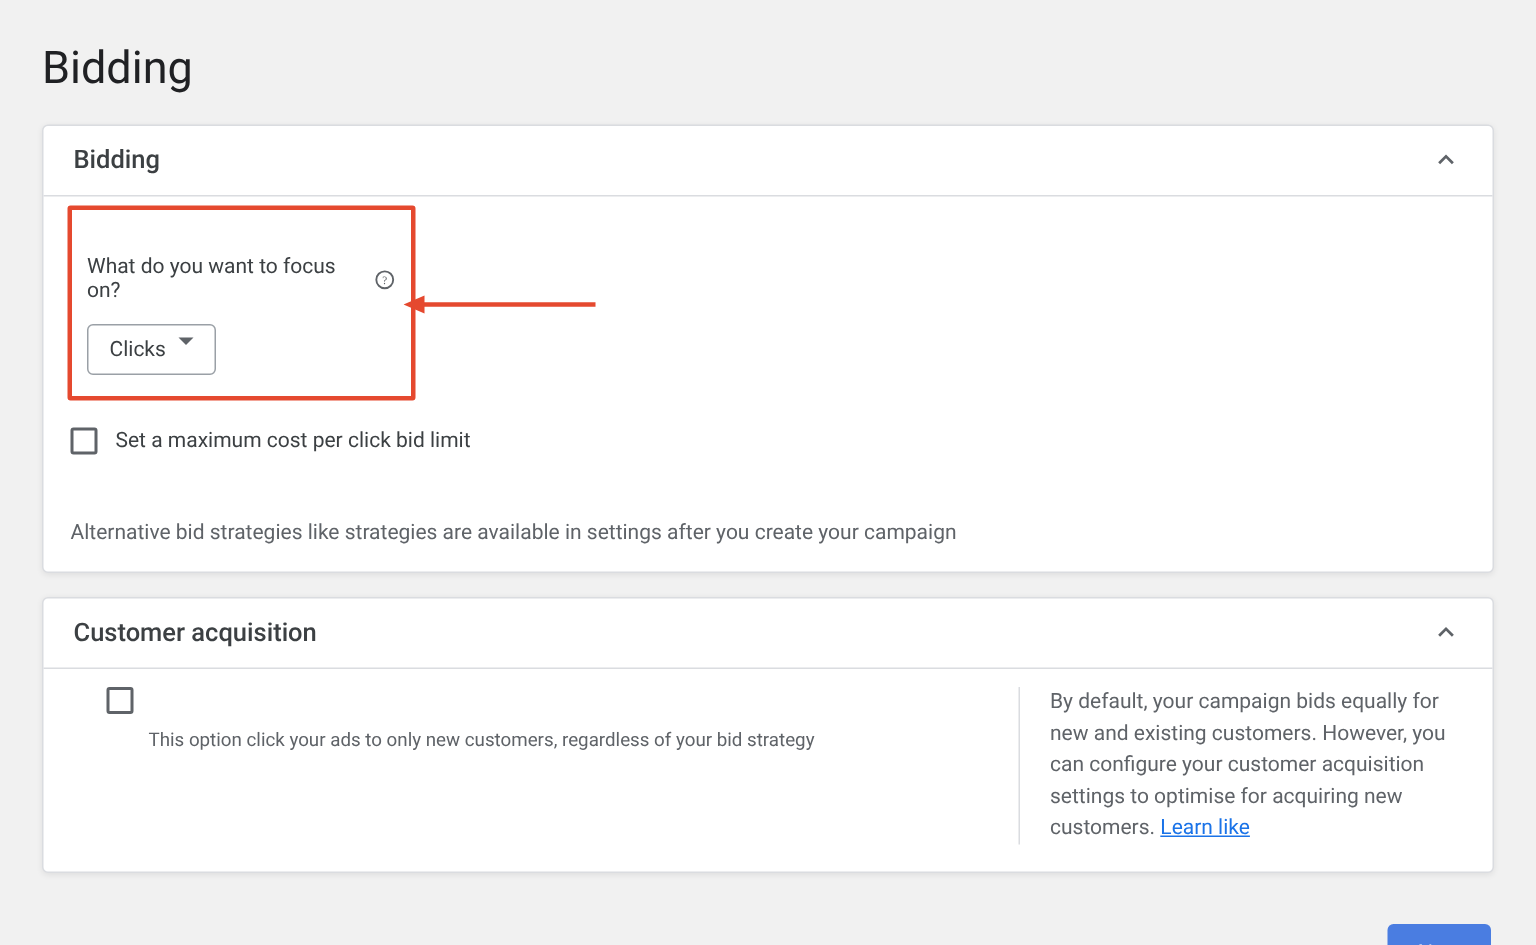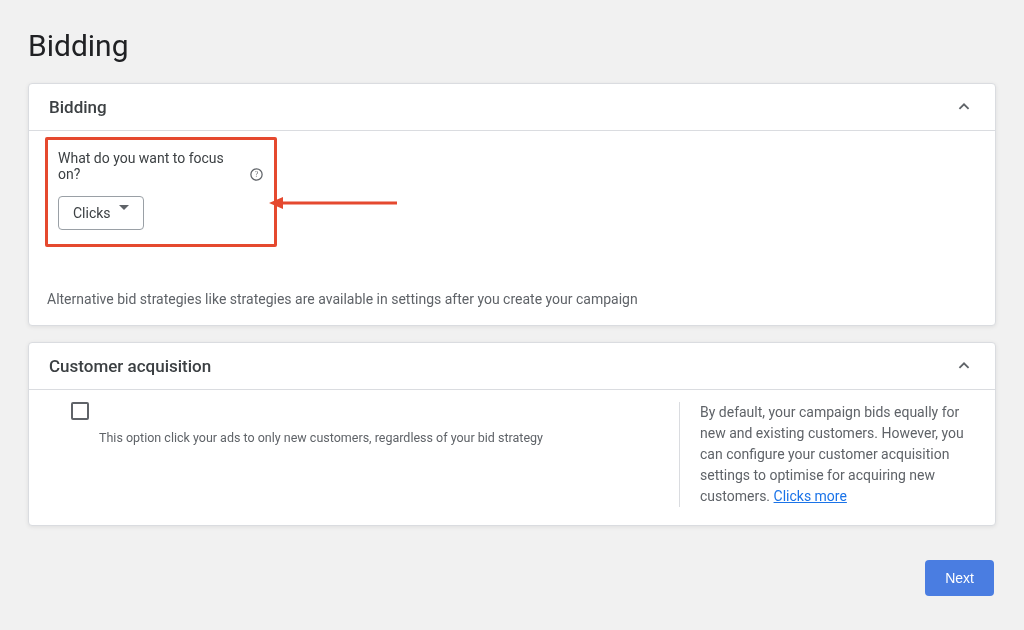--- a/index.html
+++ b/index.html
@@ -55,22 +55,23 @@
   
   .highlight-box {
     border: 3px solid #e5492f;
     border-radius: 2px;
     padding: 10px 10px 14px 10px;
     width: 232px;
     position: relative;
   }
   .focus-row {
     display: flex;
-    align-items: flex-end;
+    align-items: center;
     gap: 6px;
+    margin-top: 20px;
   }
   .focus-label {
     font-size: 14px;
     color: #3c4043;
   }
   .help-icon-wrap {
     width: 16px; height: 16px;
     display: inline-flex;
     align-items: center; justify-content: center;
     color: #5f6368;
@@ -202,20 +203,24 @@
         </div>
       </div>
 
       <div class="annotation-arrow">
         <svg viewBox="0 0 130 20" width="130" height="20">
           <line x1="128" y1="10" x2="12" y2="10" stroke="#e5492f" stroke-width="3"></line>
           <polygon points="0,10 14,4 14,16" fill="#e5492f"></polygon>
         </svg>
       </div>
 
+      <div class="checkbox-row">
+        <div class="checkbox-box" role="checkbox" aria-checked="false"></div>
+        <span class="checkbox-label">Set a maximum cost per click bid limit</span>
+      </div>
 
       <div class="alt-text">Alternative bid strategies like strategies are available in settings after you create your campaign</div>
     </div>
   </div>
 
   <div class="card">
     <div class="card-header">
       <span class="card-header-title">Customer acquisition</span>
       <span class="chevron">
         <svg viewBox="0 0 24 24" width="22" height="22">
@@ -224,21 +229,21 @@
       </span>
     </div>
     <div class="cust-body">
       <div class="cust-left">
         <div class="checkbox-row" style="margin-top:0;">
           <div class="checkbox-box" role="checkbox" aria-checked="false"></div>
         </div>
         <div class="cust-helper">This option click your ads to only new customers, regardless of your bid strategy</div>
       </div>
       <div class="cust-right">
-        <span>By default, your campaign bids equally for new and existing customers. However, you can configure your customer acquisition settings to optimise for acquiring new customers. </span><a href="#">Clicks more</a>
+        <span>By default, your campaign bids equally for new and existing customers. However, you can configure your customer acquisition settings to optimise for acquiring new customers. </span><a href="#">Learn like</a>
       </div>
     </div>
   </div>
 
   <div class="footer">
     <button class="next-btn">Next</button>
   </div>
 </div>
 
 </body></html>

